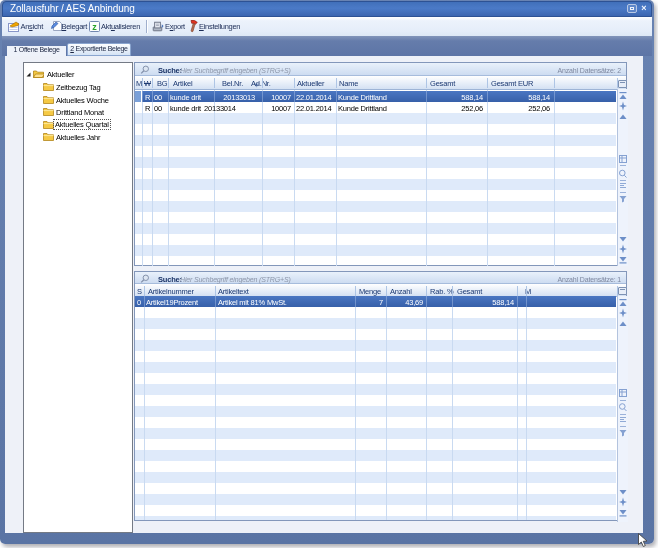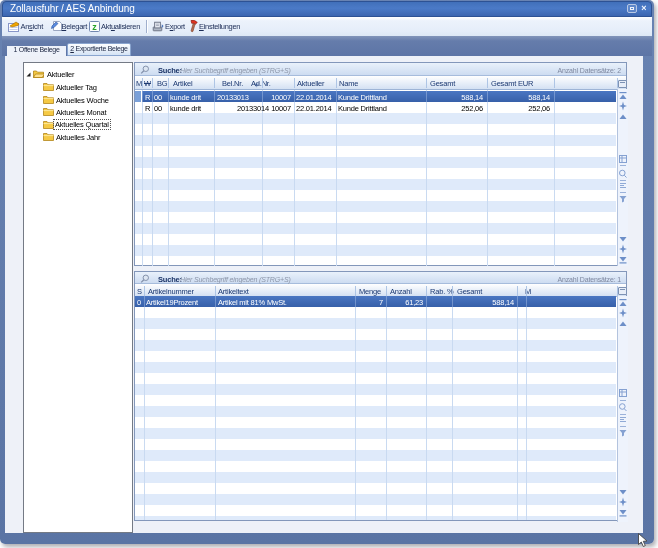--- a/index.html
+++ b/index.html
@@ -107,31 +107,31 @@
       </svg>
     <svg class="folder" style="left:9px;top:6px" viewBox="0 0 11 9">
         <path d="M0.5 2 h3 l1 1.2 h6 v5.3 h-10 z" fill="#f5c944" stroke="#a87808" stroke-width="0.7"></path>
         <path d="M0.5 8.5 l2 -3.5 h9 l-2.3 3.5 z" fill="#ffe08a" stroke="#a87808" stroke-width="0.7"></path>
       </svg>
     <div class="titem" style="left:23px;top:7px">Aktueller</div>
     <svg class="folder" style="left:19px;top:19px" viewBox="0 0 11 9">
         <path d="M0.5 1.5 h3.5 l1 1.3 h5.5 v5.7 h-10 z" fill="#f5c944" stroke="#a87808" stroke-width="0.7"></path>
         <path d="M0.5 3.6 h10" stroke="#fde89a" stroke-width="1"></path>
       </svg>
-    <div class="titem" style="left:32px;top:20px">Aktueller Tag</div>
+    <div class="titem" style="left:32px;top:20px">Zeitbezug Tag</div>
     <svg class="folder" style="left:19px;top:31.5px" viewBox="0 0 11 9">
         <path d="M0.5 1.5 h3.5 l1 1.3 h5.5 v5.7 h-10 z" fill="#f5c944" stroke="#a87808" stroke-width="0.7"></path>
         <path d="M0.5 3.6 h10" stroke="#fde89a" stroke-width="1"></path>
       </svg>
     <div class="titem" style="left:32px;top:32.5px">Aktuelles Woche</div>
     <svg class="folder" style="left:19px;top:44px" viewBox="0 0 11 9">
         <path d="M0.5 1.5 h3.5 l1 1.3 h5.5 v5.7 h-10 z" fill="#f5c944" stroke="#a87808" stroke-width="0.7"></path>
         <path d="M0.5 3.6 h10" stroke="#fde89a" stroke-width="1"></path>
       </svg>
-    <div class="titem" style="left:32px;top:45px">Aktuelles Monat</div>
+    <div class="titem" style="left:32px;top:45px">Drittland Monat</div>
     <svg class="folder" style="left:19px;top:56.5px" viewBox="0 0 11 9">
         <path d="M0.5 1.5 h3.5 l1 1.3 h5.5 v5.7 h-10 z" fill="#f5c944" stroke="#a87808" stroke-width="0.7"></path>
         <path d="M0.5 3.6 h10" stroke="#fde89a" stroke-width="1"></path>
       </svg>
     <div class="titem focusbox" style="left:30px;top:57px;padding:0 1px;">Aktuelles Quartal</div>
     <svg class="folder" style="left:19px;top:69px" viewBox="0 0 11 9">
         <path d="M0.5 1.5 h3.5 l1 1.3 h5.5 v5.7 h-10 z" fill="#f5c944" stroke="#a87808" stroke-width="0.7"></path>
         <path d="M0.5 3.6 h10" stroke="#fde89a" stroke-width="1"></path>
       </svg>
     <div class="titem" style="left:32px;top:70px">Aktuelles Jahr</div>
@@ -200,32 +200,32 @@
           <i style="left:79px"></i>
           <i style="left:127px"></i>
           <i style="left:159px"></i>
           <i style="left:201px"></i>
           <i style="left:291px"></i>
           <i style="left:352px"></i>
           <i style="left:419px"></i>
           <div class="cell wt" style="left:10px;top:1.5px">R</div>
         <div class="cell wt" style="left:19px;top:1.5px">00</div>
         <div class="cell wt" style="left:35px;top:1.5px">kunde drit</div>
-        <div class="cell wt" style="left:82px;top:1.5px;width:44px;text-align:left">20133013</div>
+        <div class="cell wt" style="left:76px;top:1.5px;width:44px;text-align:right">20133013</div>
         <div class="cell wt" style="left:128px;top:1.5px;width:28px;text-align:right">10007</div>
         <div class="cell wt" style="left:161px;top:1.5px">22.01.2014</div>
         <div class="cell wt" style="left:203px;top:1.5px">Kunde Drittland</div>
         <div class="cell wt" style="left:292px;top:1.5px;width:56px;text-align:right">588,14</div>
         <div class="cell wt" style="left:353px;top:1.5px;width:62px;text-align:right">588,14</div>
       </div>
       <div class="abs" style="left:0;top:12px;width:481px;height:11px">
         <div class="cell bk" style="left:10px;top:1.5px">R</div>
         <div class="cell bk" style="left:19px;top:1.5px">00</div>
         <div class="cell bk" style="left:35px;top:1.5px">kunde drit</div>
-        <div class="cell bk" style="left:96px;top:1.5px;width:44px;text-align:center">20133014</div>
+        <div class="cell bk" style="left:69px;top:1.5px;width:44px;text-align:left">20133014</div>
         <div class="cell bk" style="left:128px;top:1.5px;width:28px;text-align:right">10007</div>
         <div class="cell bk" style="left:161px;top:1.5px">22.01.2014</div>
         <div class="cell bk" style="left:203px;top:1.5px">Kunde Drittland</div>
         <div class="cell bk" style="left:292px;top:1.5px;width:56px;text-align:right">252,06</div>
         <div class="cell bk" style="left:353px;top:1.5px;width:62px;text-align:right">252,06</div>
       </div>
     </div>
     <div class="scrollstrip" style="left:482px;top:26px;height:177px;">
       <svg width="10" height="176" viewBox="0 0 10 176">
         <g fill="#6d8fc8" stroke="none">
@@ -310,21 +310,21 @@
           <i style="left:220px"></i>
           <i style="left:251px"></i>
           <i style="left:291px"></i>
           <i style="left:317px"></i>
           <i style="left:382px"></i>
           <i style="left:391px"></i>
           <div class="cell wt" style="left:2px;top:1.5px">0</div>
         <div class="cell wt" style="left:11px;top:1.5px">Artikel19Prozent</div>
         <div class="cell wt" style="left:83px;top:1.5px">Artikel mit 81% MwSt.</div>
         <div class="cell wt" style="left:221px;top:1.5px;width:27px;text-align:right">7</div>
-        <div class="cell wt" style="left:252px;top:1.5px;width:36px;text-align:right">61,23</div>
+        <div class="cell wt" style="left:252px;top:1.5px;width:36px;text-align:right">43,69</div>
         <div class="cell wt" style="left:318px;top:1.5px;width:61px;text-align:right">588,14</div>
       </div>
     </div>
     <div class="scrollstrip" style="left:482px;top:24px;height:226px;">
       <svg width="10" height="224" viewBox="0 0 10 224">
         <g fill="#6d8fc8" stroke="none">
           <rect x="1.5" y="3" width="7" height="1.2"></rect>
             <path d="M1.5 10 L5 5.5 L8.5 10 Z"></path>
           <path d="M5 12.5 L6 16 L9 17 L6 18 L5 21.5 L4 18 L1 17 L4 16 Z"></path>
           <path d="M1.5 30 L5 25.5 L8.5 30 Z"></path>

